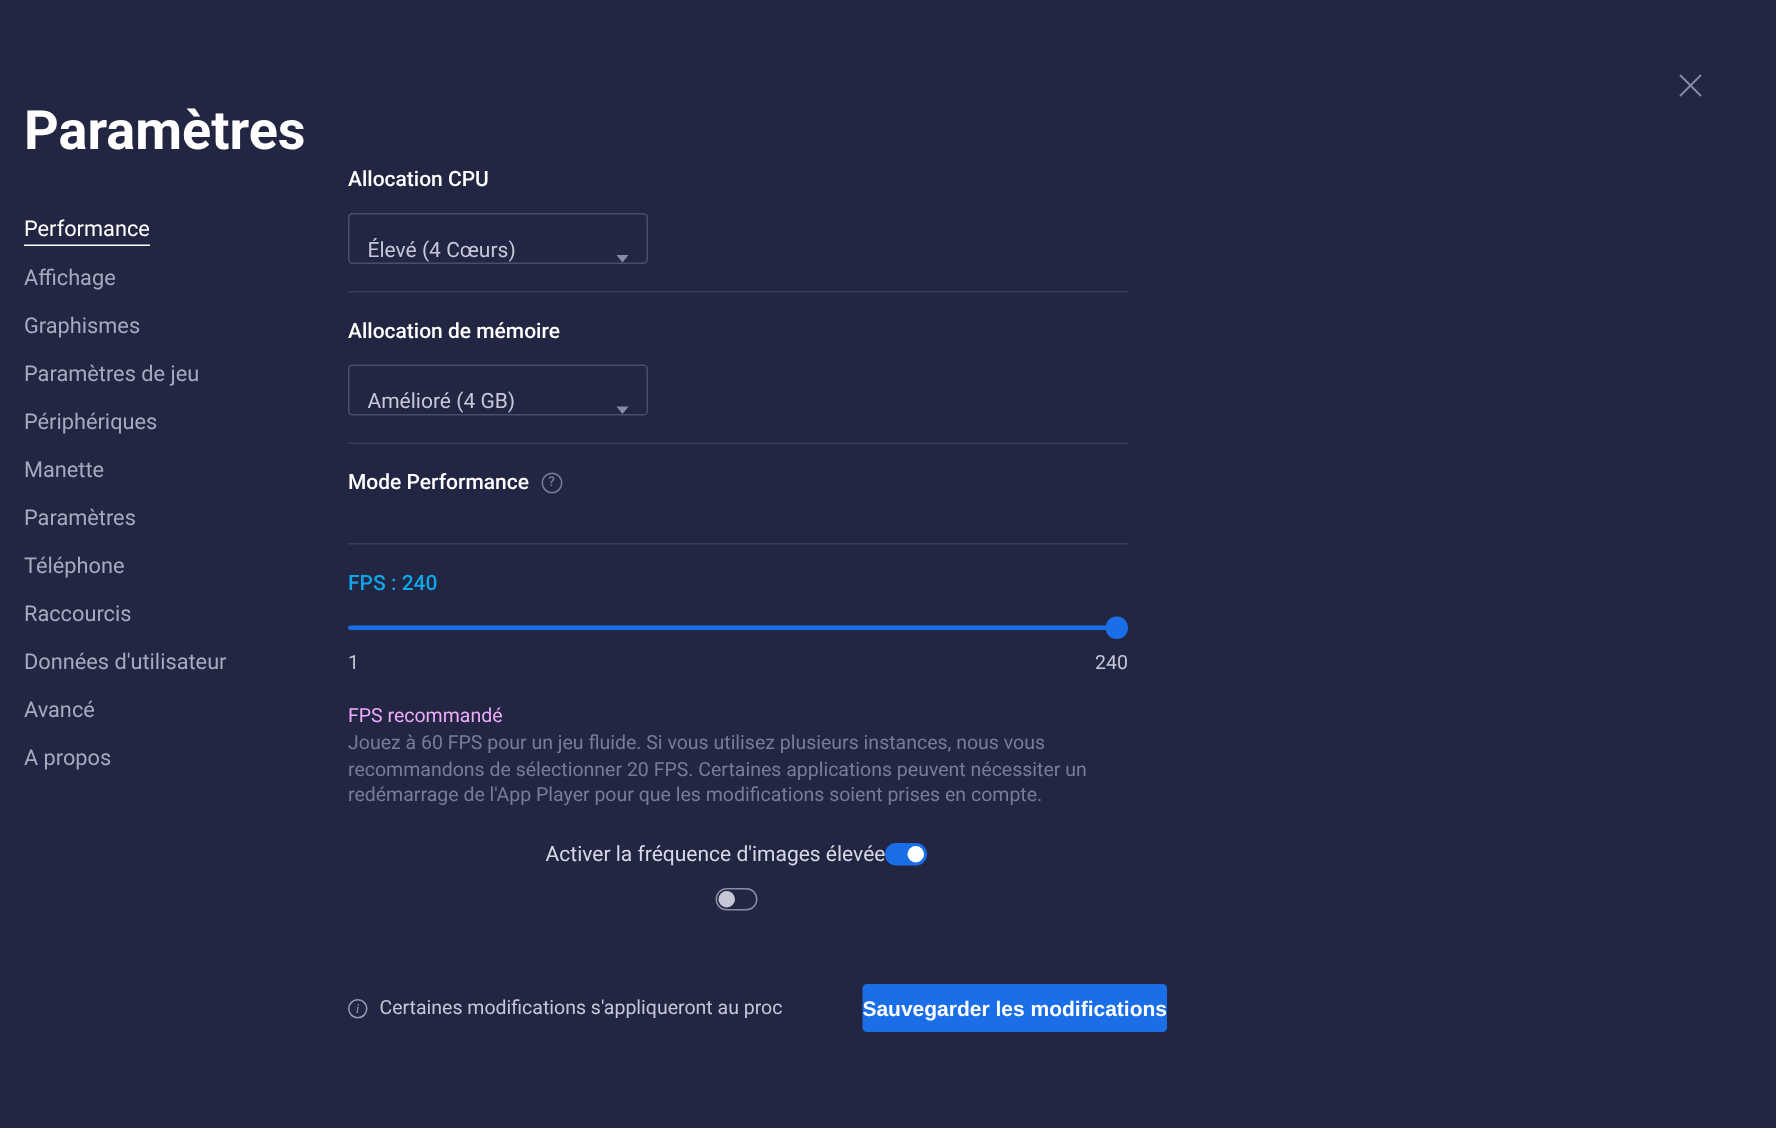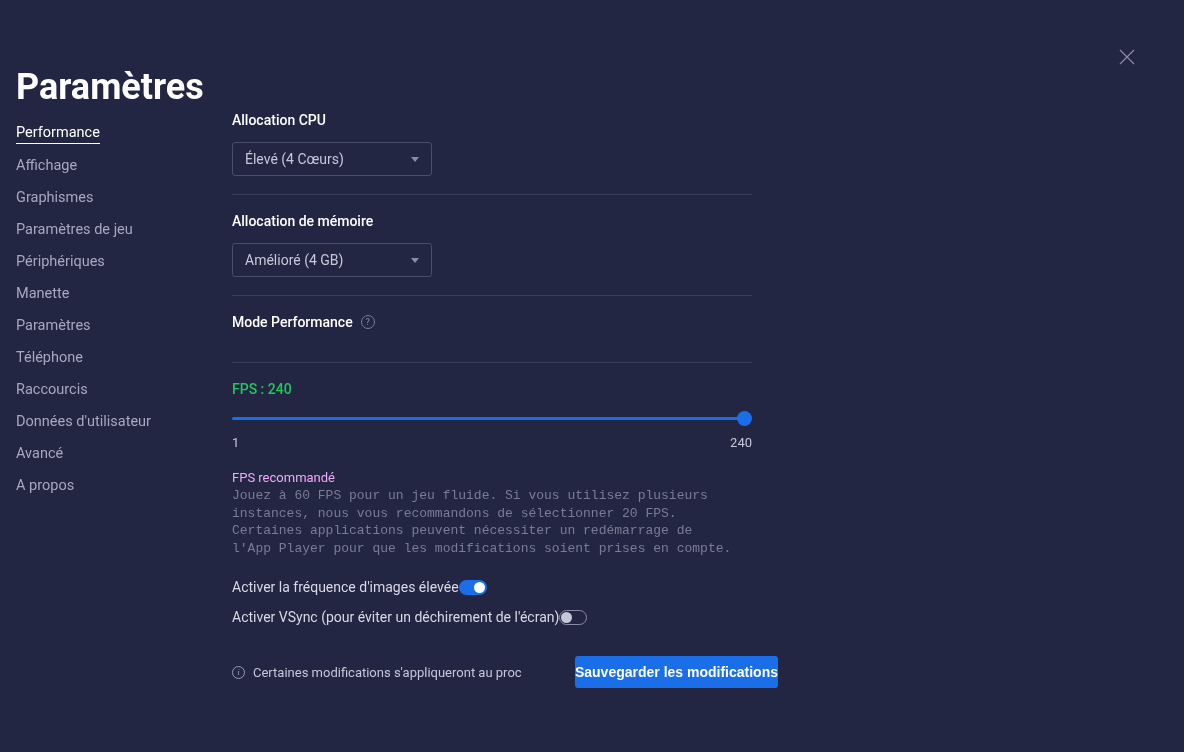--- a/index.html
+++ b/index.html
@@ -42,20 +42,21 @@
   .sidebar-item {
     font-size: 14.5px;
     color: #a7a9be;
     cursor: pointer;
     padding-bottom: 2px;
     width: fit-content;
   }
   .sidebar-item.active {
     color: #ffffff;
     border-bottom: 1px solid #ffffff;
+    margin-top: 20px;
   }
   .content {
     position: absolute;
     left: 232px;
     top: 112px;
     width: 520px;
     display: flex;
     flex-direction: column;
   }
   .field-label {
@@ -79,21 +80,21 @@
     color: #7a7c95;
     cursor: pointer;
   }
   .select {
     width: 200px;
     height: 34px;
     background: transparent;
     border: 1px solid #4a4d6a;
     border-radius: 3px;
     display: flex;
-    align-items: center;
+    align-items: flex-end;
     justify-content: space-between;
     padding: 0 12px;
     font-size: 14px;
     color: #c6c8d8;
     cursor: pointer;
   }
   .select .chevron {
     width: 0;
     height: 0;
     border-left: 4px solid transparent;
@@ -101,21 +102,21 @@
     border-top: 5px solid #8a8ca6;
   }
   .section-divider {
     height: 1px;
     background: #3a3d5a;
     margin-top: 18px;
     margin-bottom: 18px;
   }
   .fps-label {
     font-size: 14px;
-    color: #22c55e;
+    color: #0ea5e9;
     font-weight: 500;
     margin-bottom: 2px;
   }
   .slider-wrap {
     position: relative;
     width: 518px;
     height: 40px;
   }
   .slider-track {
     position: absolute;
@@ -147,26 +148,25 @@
     font-size: 13px;
     color: #f0abfc;
     margin-top: 20px;
   }
   .rec-text {
     font-size: 13px;
     color: #7a7c95;
     margin-top: 2px;
     line-height: 1.35;
     max-width: 500px;
-    font-family: Liberation Mono, monospace;
   }
   .toggle-row {
     display: flex;
     align-items: center;
-    justify-content: flex-start;
+    justify-content: center;
     width: 518px;
     margin-top: 14px;
   }
   .toggle-row:first-of-type { margin-top: 22px; }
   .toggle-label {
     font-size: 14px;
     color: #d8d9e6;
   }
   .toggle {
     width: 28px;
@@ -299,21 +299,20 @@
   <div class="rec-text">Jouez à 60 FPS pour un jeu fluide. Si vous utilisez plusieurs instances, nous vous recommandons de sélectionner 20 FPS. Certaines applications peuvent nécessiter un redémarrage de l'App Player pour que les modifications soient prises en compte.</div>
 
   <div id="toggles">
       <div class="toggle-row">
         <span class="toggle-label">Activer la fréquence d'images élevée</span>
         <div class="toggle on">
           <div class="toggle-knob"></div>
         </div>
       </div>
       <div class="toggle-row">
-        <span class="toggle-label">Activer VSync (pour éviter un déchirement de l'écran)</span>
         <div class="toggle off">
           <div class="toggle-knob"></div>
         </div>
       </div>
     </div>
 
 </div>
 
 <div class="footer">
   <div class="footer-note">

